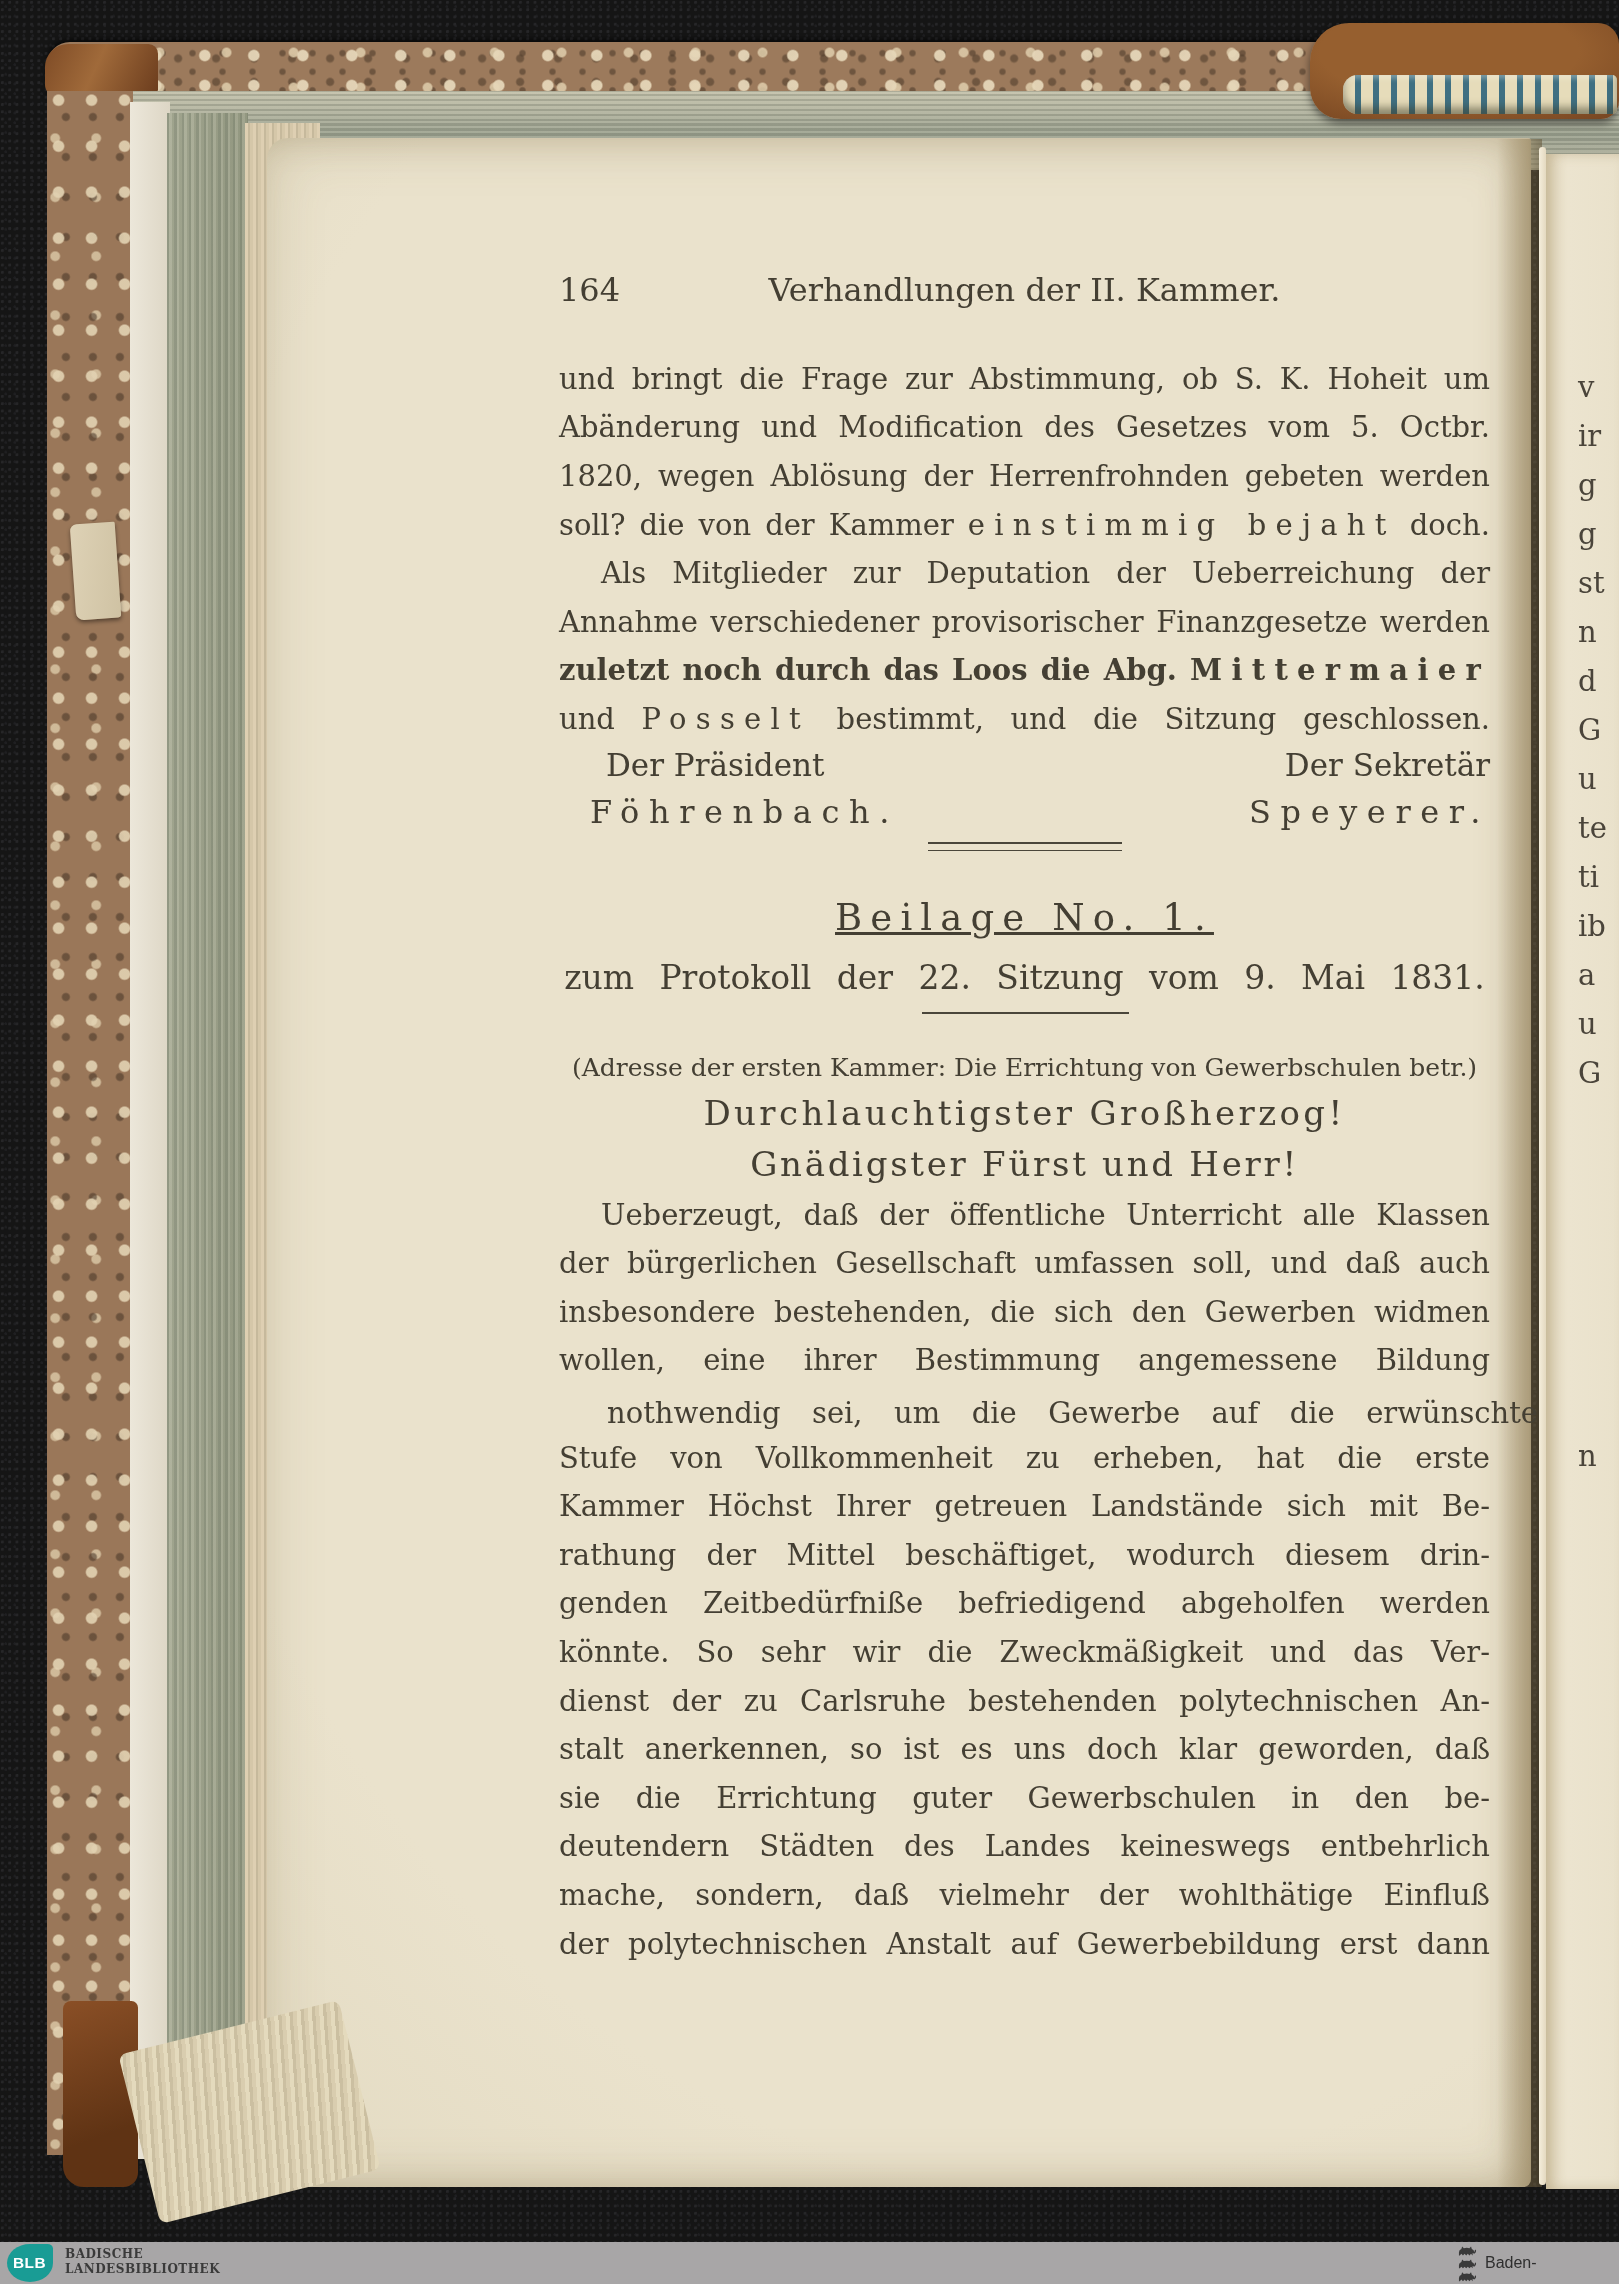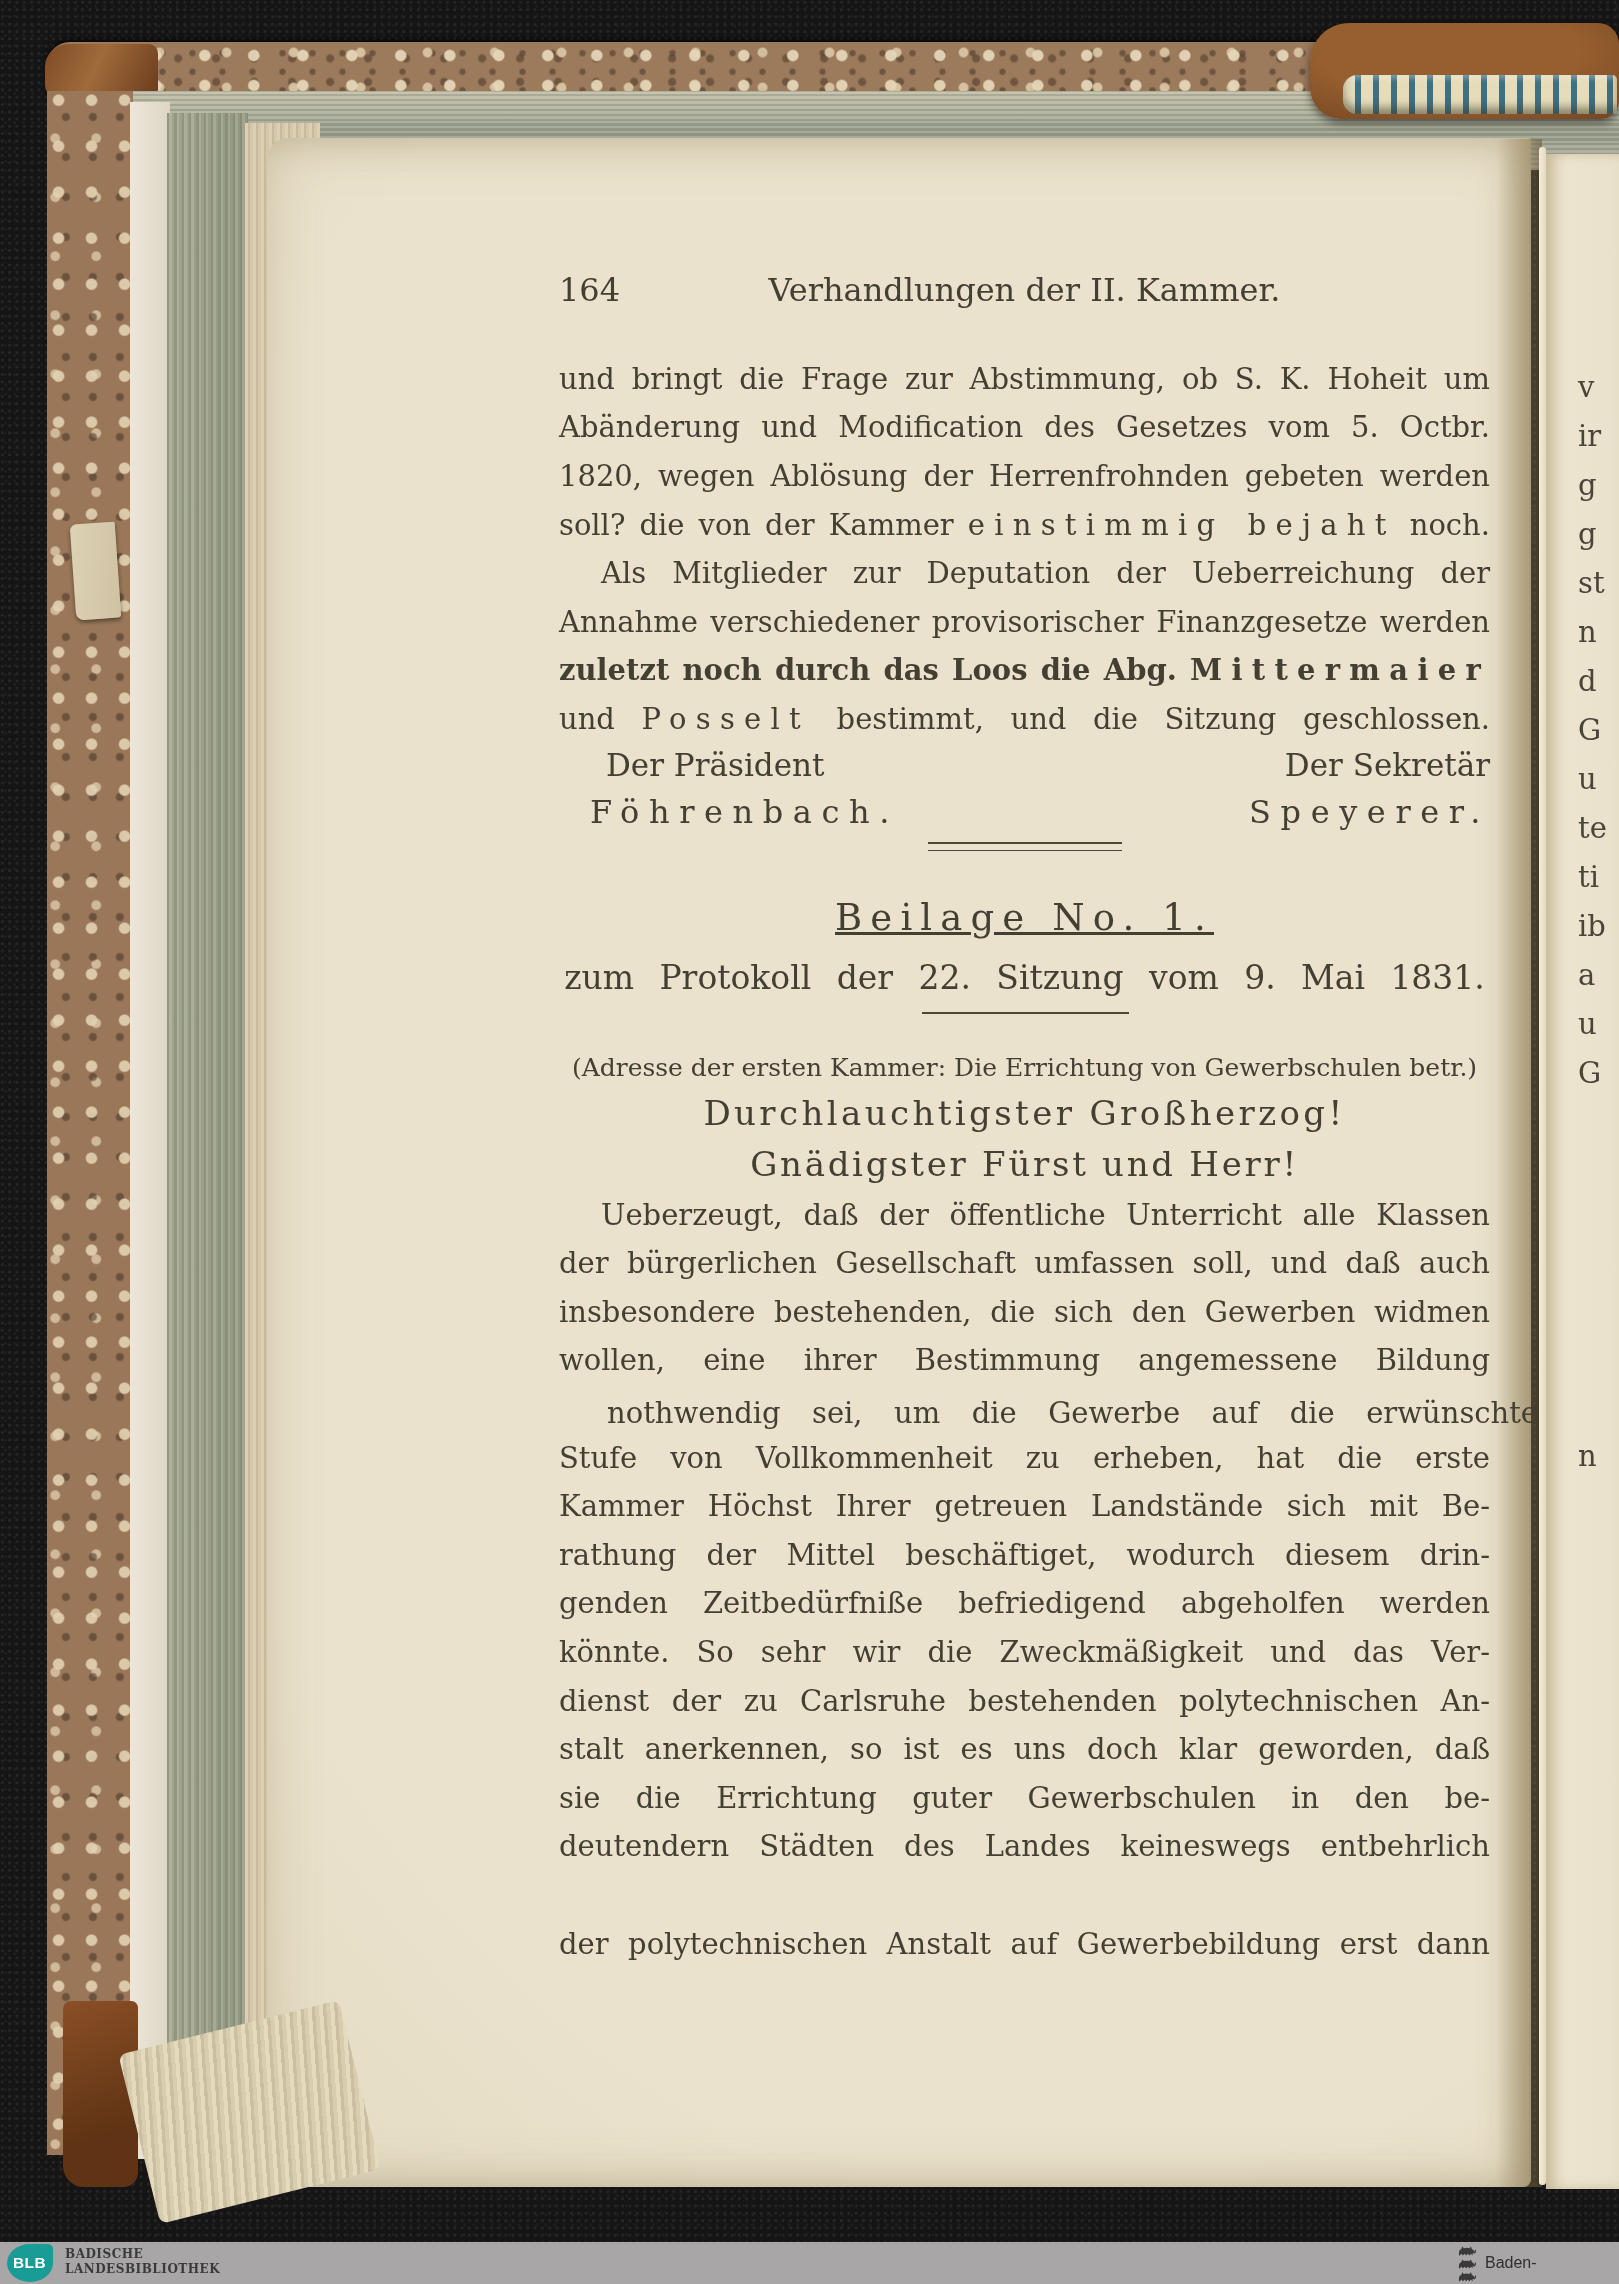--- a/index.html
+++ b/index.html
@@ -141,21 +141,21 @@
   <div class="abs frag-low">n</div>
 
   <div class="abs text-area">
 
     <div class="t pageno" style="top:266px;left:0;font-size:32px;text-align:right;">164</div>
     <div class="t center runhead" style="top:266px;">Verhandlungen der II. Kammer.</div>
 
     <div class="jline" style="top:355px;">und bringt die Frage zur Abstimmung, ob S. K. Hoheit um</div>
     <div class="jline" style="top:403px;">Abänderung und Modification des Gesetzes vom 5. Octbr.</div>
     <div class="jline" style="top:452px;">1820, wegen Ablösung der Herrenfrohnden gebeten werden</div>
-    <div class="jline" style="top:501px;"><span>soll? die von der Kammer </span><span class="sperr">einstimmig bejaht</span><span> noch.</span></div>
+    <div class="jline" style="top:501px;"><span>soll? die von der Kammer </span><span class="sperr">einstimmig bejaht</span><span> doch.</span></div>
 
     <div class="jline indent" style="top:549px;">Als Mitglieder zur Deputation der Ueberreichung der</div>
     <div class="jline" style="top:598px;">Annahme verschiedener provisorischer Finanzgesetze werden</div>
     <div class="jline" style="top:646px;font-weight:bold;"><span>zuletzt noch durch das Loos die Abg. </span><span class="sperr">Mittermaier</span></div>
     <div class="jline" style="top:695px;"><span>und </span><span class="sperr">Posselt</span><span> bestimmt, und die Sitzung geschlossen.</span></div>
 
     <div class="t sig-title" style="top:741px;left:47px;">Der Präsident</div>
     <div class="t sig-title" style="top:741px;right:0;left:auto;">Der Sekretär</div>
     <div class="t sig-name" style="top:788px;left:31px;">Föhrenbach.</div>
     <div class="t sig-name" style="top:788px;right:0;left:auto;">Speyerer.</div>
@@ -176,20 +176,21 @@
     <div class="jline" style="top:1389px;margin-left:48px;">nothwendig sei, um die Gewerbe auf die erwünschte</div>
     <div class="jline" style="top:1434px;">Stufe von Vollkommenheit zu erheben, hat die erste</div>
     <div class="jline" style="top:1482px;">Kammer Höchst Ihrer getreuen Landstände sich mit Be-</div>
     <div class="jline" style="top:1531px;">rathung der Mittel beschäftiget, wodurch diesem drin-</div>
     <div class="jline" style="top:1579px;">genden Zeitbedürfniße befriedigend abgeholfen werden</div>
     <div class="jline" style="top:1628px;">könnte. So sehr wir die Zweckmäßigkeit und das Ver-</div>
     <div class="jline" style="top:1677px;">dienst der zu Carlsruhe bestehenden polytechnischen An-</div>
     <div class="jline" style="top:1725px;">stalt anerkennen, so ist es uns doch klar geworden, daß</div>
     <div class="jline" style="top:1774px;">sie die Errichtung guter Gewerbschulen in den be-</div>
     <div class="jline" style="top:1822px;">deutendern Städten des Landes keineswegs entbehrlich</div>
+    <div class="jline" style="top:1871px;">mache, sondern, daß vielmehr der wohlthätige Einfluß</div>
     <div class="jline" style="top:1920px;">der polytechnischen Anstalt auf Gewerbebildung erst dann</div>
   </div>
 
   <div class="abs footer-bar"></div>
   <div class="abs blb-logo">
       <span>BLB</span>
     </div>
   <div class="abs blb-lines">
     <div>BADISCHE</div>
     <div>LANDESBIBLIOTHEK</div>

